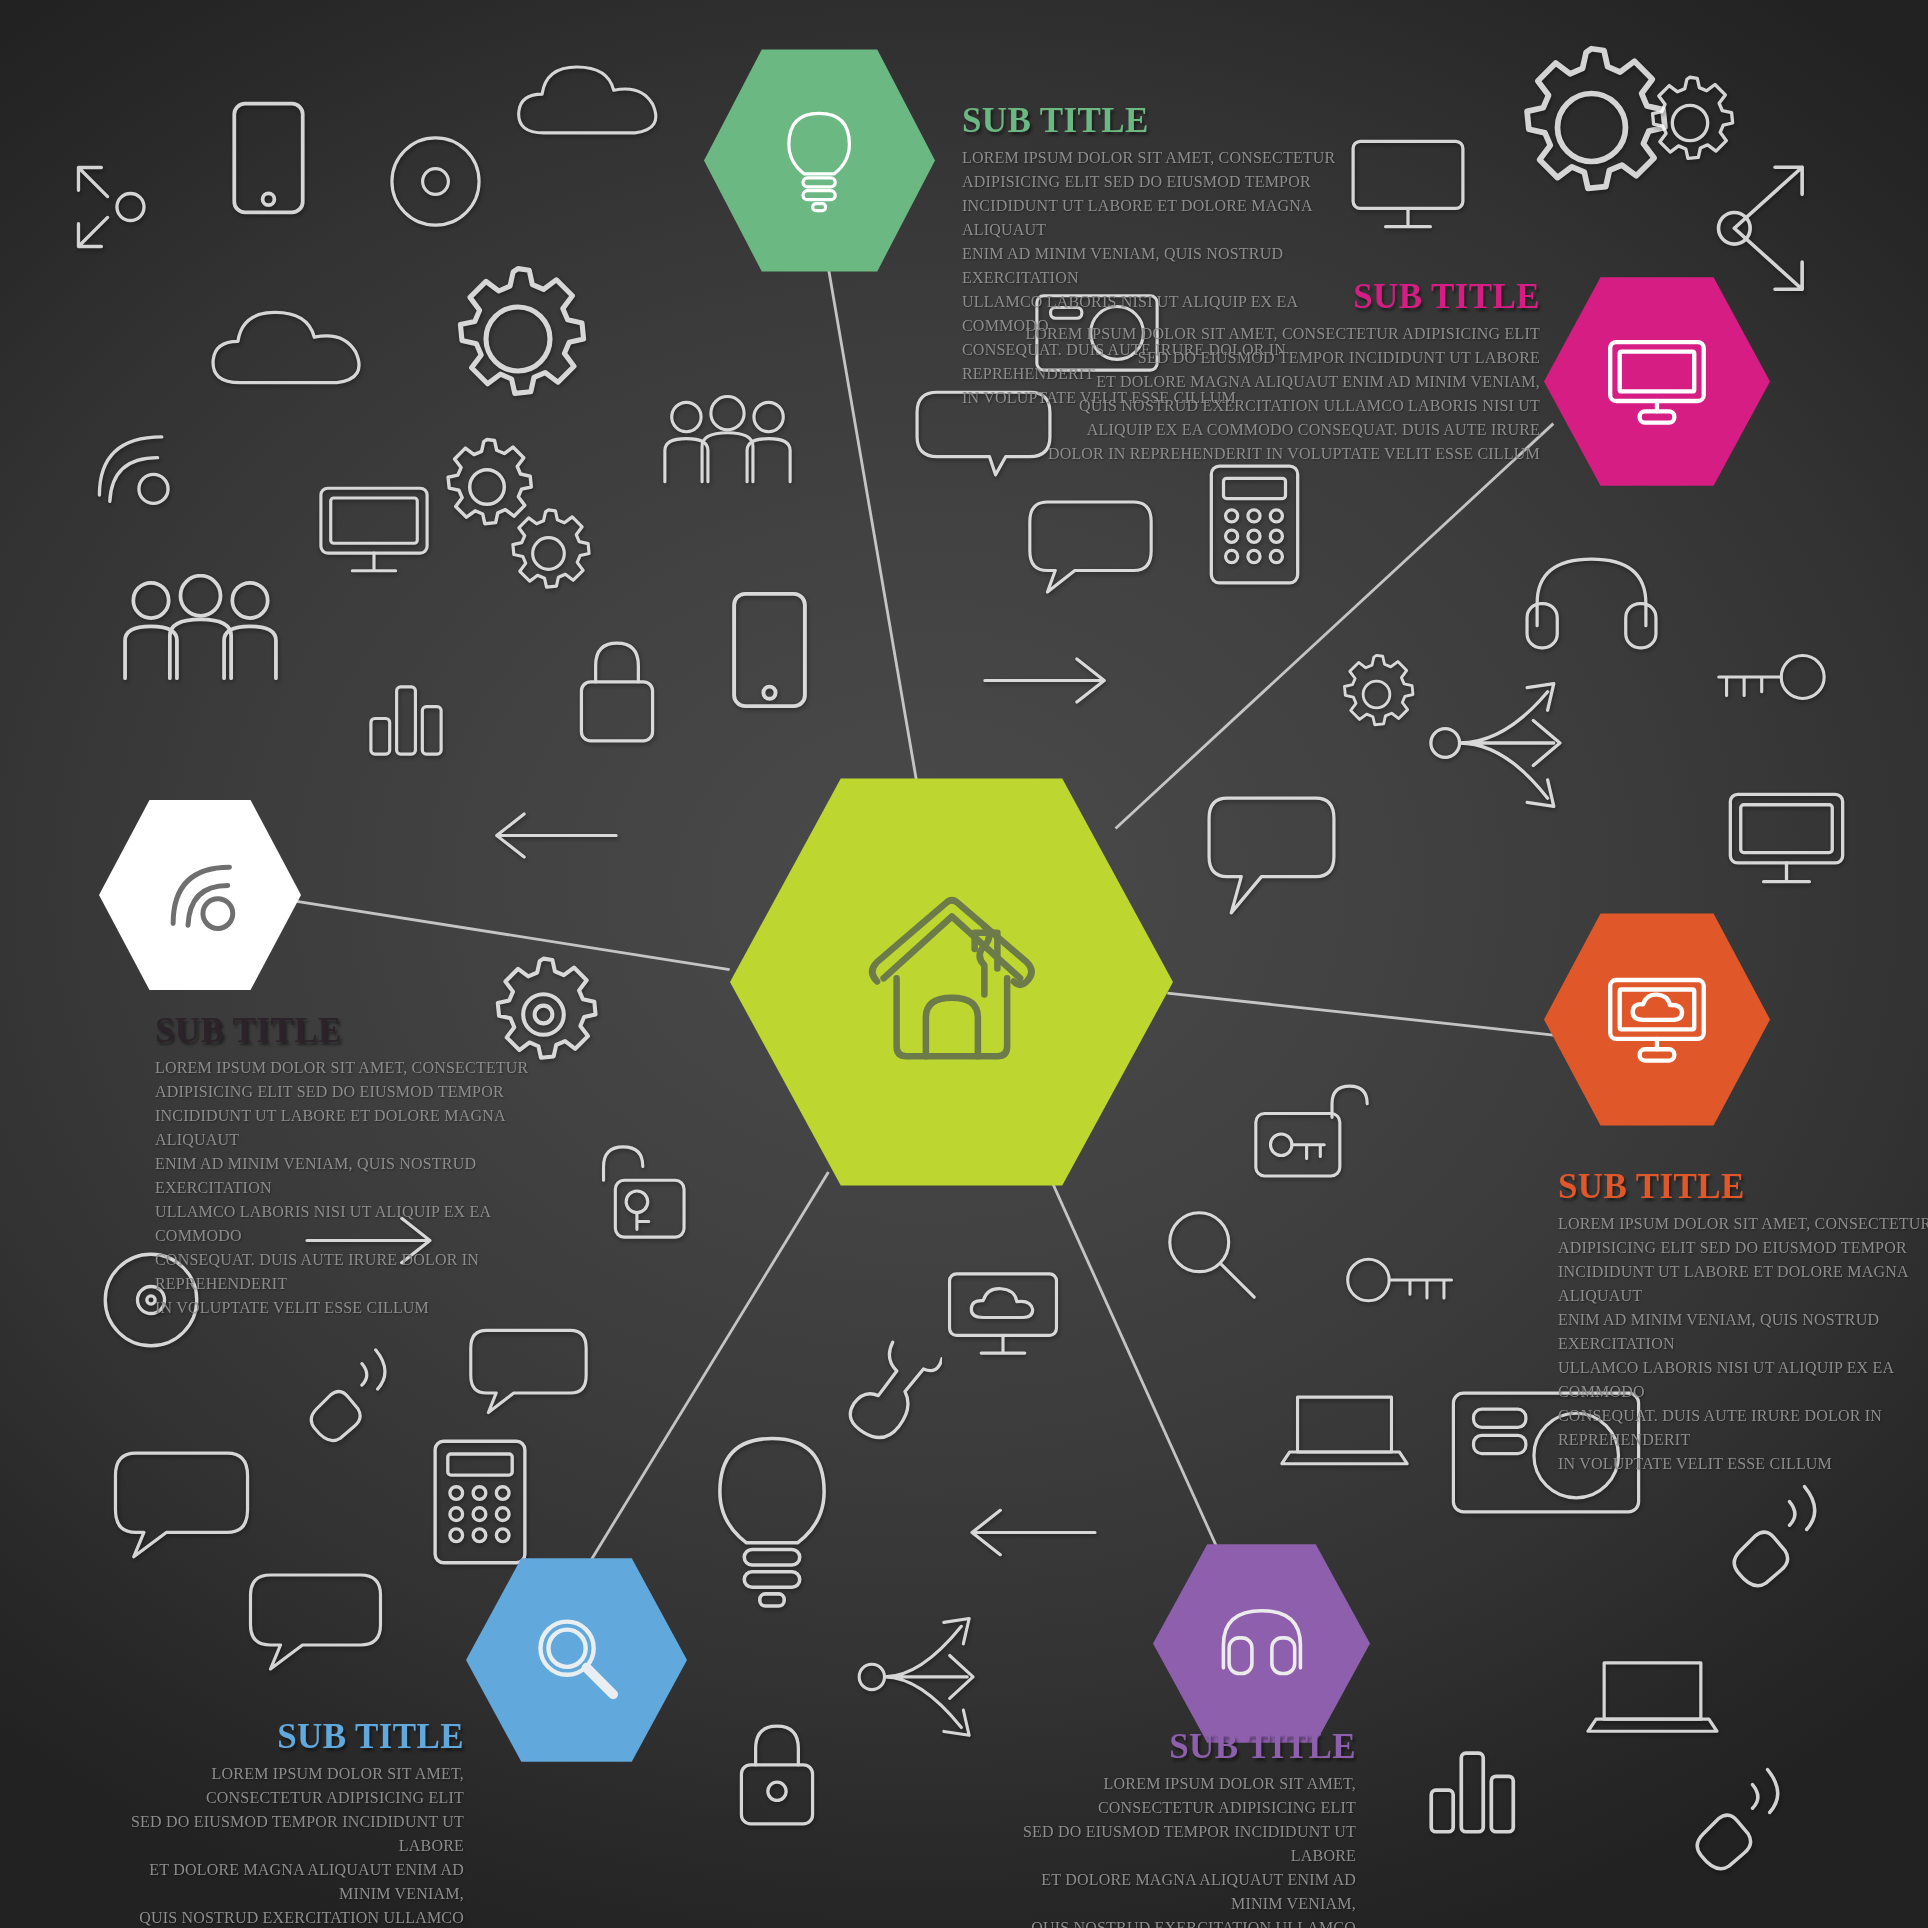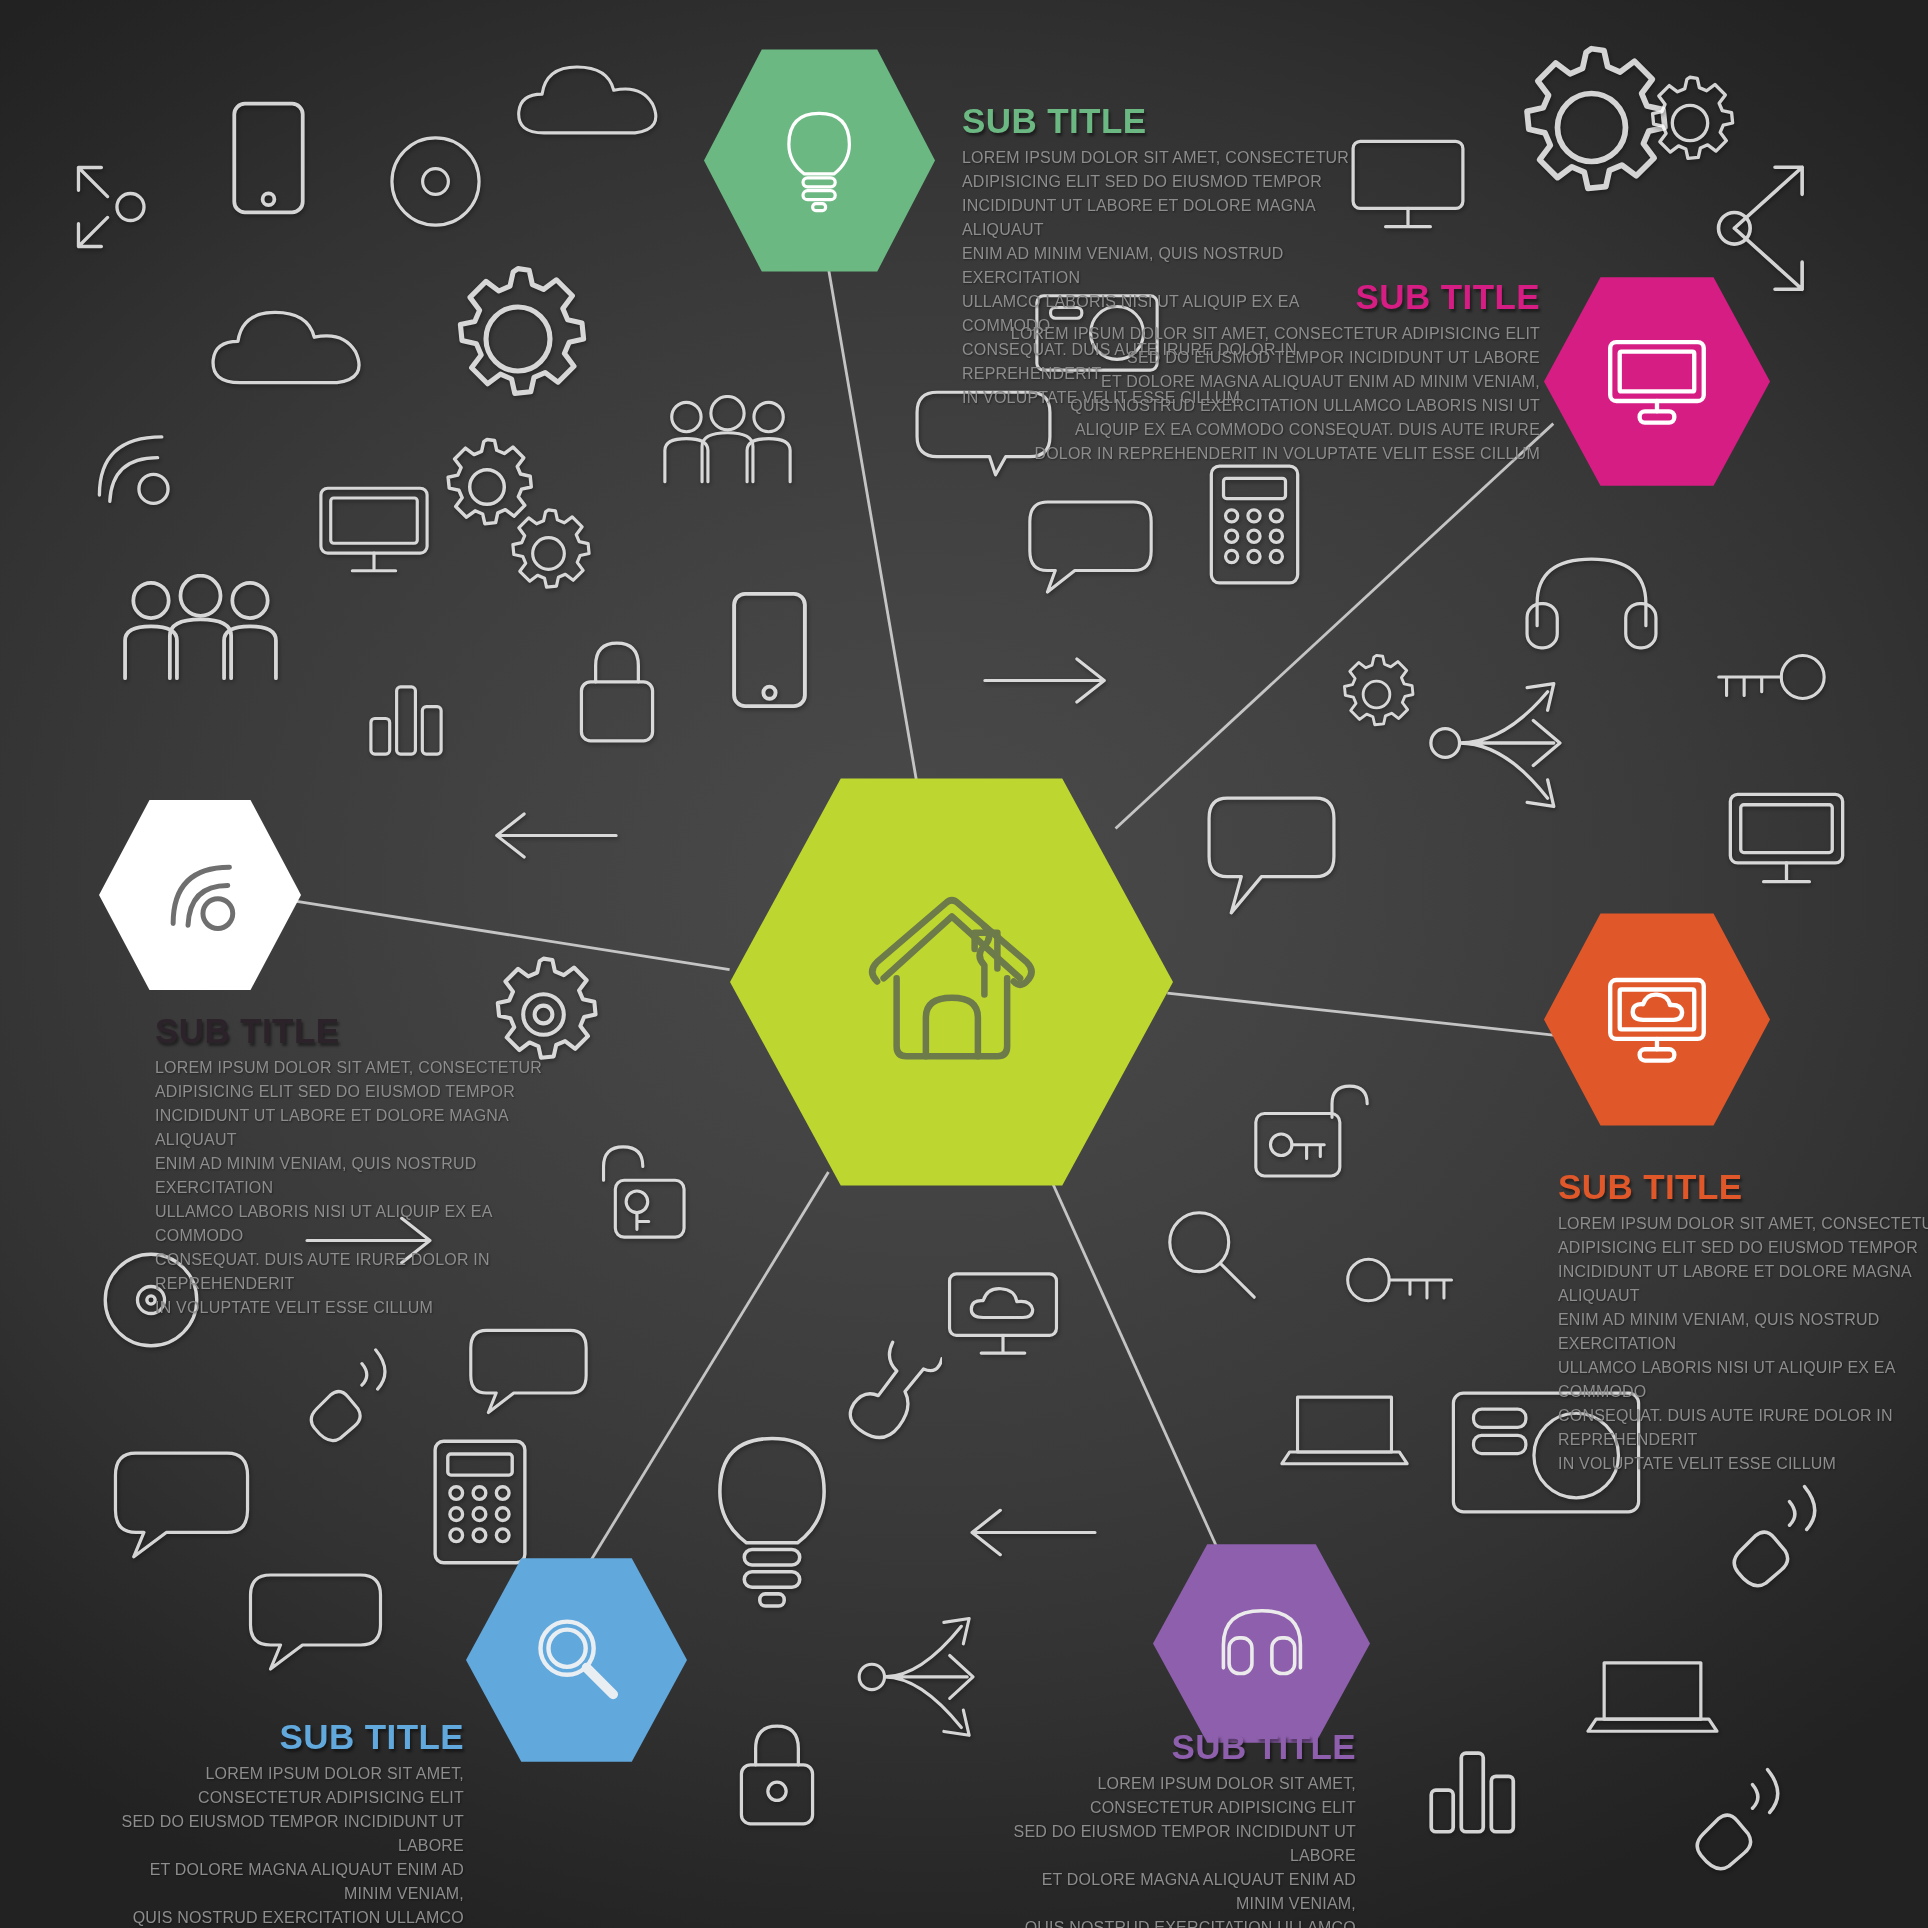--- a/index.html
+++ b/index.html
@@ -1,18 +1,18 @@
 <!DOCTYPE html>
 <html style="font-size:15px"><head>
 <meta charset="utf-8">
 <style>
   html,body{margin:0;padding:0;background:#3a3a3a;}
   #stage{
     position:relative;width:1928px;height:1928px;overflow:hidden;
-    font-family:Liberation Sans, sans-serif;
+    font-family:Liberation Serif, serif;
     background:
       radial-gradient(ellipse 1412px 1130px at 48% 46%, #4a4a4a 0%, #434343 28%, #3b3b3b 52%, #323232 72%, #282828 88%, #222222 100%);
   }
   
   #bg-icons{position:absolute;inset:0;pointer-events:none;}
   #bg-icons svg{position:absolute;stroke:#ffffff;fill:none;stroke-width:3.2;
     stroke-linecap:round;stroke-linejoin:round;opacity:.80;
     filter:drop-shadow(1.9px 2.8px 1.9px rgba(0,0,0,.45));}
   
   #links{position:absolute;inset:0;}

